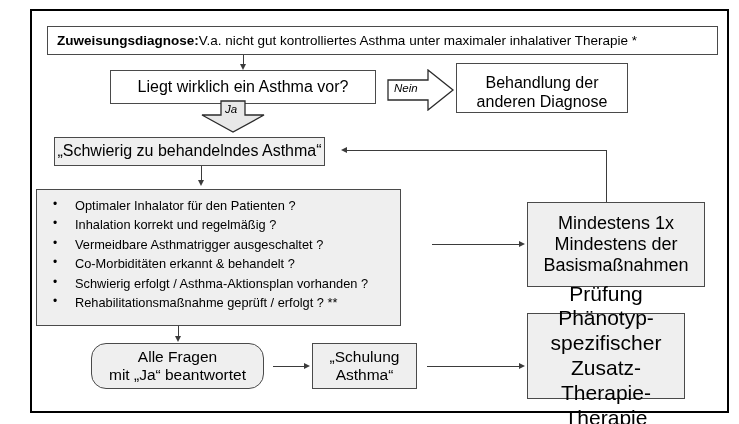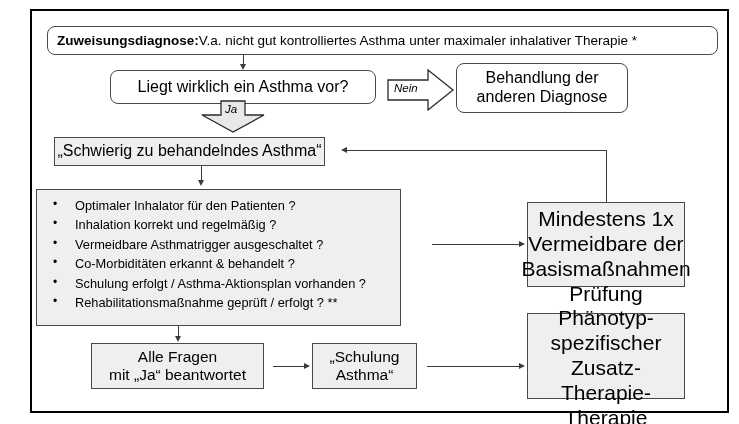--- a/index.html
+++ b/index.html
@@ -35,21 +35,21 @@
     box-sizing: border-box;
     border: 1px solid #4a4a4a;
     background: #efefef;
     display: flex;
     align-items: center;
     justify-content: center;
     text-align: center;
     color: #000000;
     line-height: 1.18;
   }
-  .node.white { background: #ffffff; border-radius: 8px; }
+  .node.white { background: #ffffff; }
 
   
   #node-zuweisung {
     left: 47px; top: 26px;
     width: 671px; height: 29px;
     font-size: 13.5px;
     justify-content: flex-start;
     padding-left: 9px;
   }
   #node-zuweisung .lead { font-weight: bold; }
@@ -57,20 +57,21 @@
   #node-liegt {
     left: 110px; top: 70px;
     width: 266px; height: 34px;
     font-size: 16px;
   }
 
   #node-behandlung {
     left: 456px; top: 63px;
     width: 172px; height: 50px;
     font-size: 16px;
+    align-items: flex-end;
   }
 
   #node-schwierig {
     left: 54px; top: 137px;
     width: 271px; height: 29px;
     font-size: 16px;
   }
 
   #node-bullets {
     left: 36px; top: 189px;
@@ -94,34 +95,35 @@
   #node-bullets li::before {
     content: "\2022";
     position: absolute;
     left: 16px;
     top: -1px;
     font-size: 12px;
   }
 
   #node-mindestens {
     left: 527px; top: 202px;
-    width: 158px; height: 85px;
-    font-size: 21px;
+    width: 178px; height: 85px;
+    font-size: 18px;
   }
 
   #node-pruefung {
     left: 527px; top: 313px;
     width: 158px; height: 86px;
     font-size: 21px;
   }
 
   #node-allefragen {
     left: 91px; top: 343px;
     width: 173px; height: 46px;
     font-size: 15.5px;
+    border-radius: 15px;
   }
 
   #node-schweres {
     left: 312px; top: 343px;
     width: 105px; height: 46px;
     font-size: 15.5px;
   }
 
   
   .conn { position: absolute; }
@@ -211,32 +213,32 @@
 
   <div class="conn vline" style="left:201px; top:166px; height:15px;"></div>
   <div class="arrow-down-head" style="left:197.5px; top:180px;"></div>
 
   <div class="node" id="node-bullets">
     <ul>
       <li>Optimaler Inhalator für den Patienten ?</li>
       <li>Inhalation korrekt und regelmäßig ?</li>
       <li>Vermeidbare Asthmatrigger ausgeschaltet ?</li>
       <li>Co-Morbiditäten erkannt &amp; behandelt ?</li>
-      <li>Schulung erfolgt / Asthma-Aktionsplan vorhanden ?</li>
+      <li>Schwierig erfolgt / Asthma-Aktionsplan vorhanden ?</li>
       <li>Rehabilitationsmaßnahme geprüft / erfolgt ? **</li>
     </ul>
   </div>
 
   <div class="conn hline" style="left:432px; top:244px; width:89px;"></div>
   <div class="arrow-right-head" style="left:519px; top:240.5px;"></div>
 
   <div class="node" id="node-mindestens">
     <div>
       <div>Mindestens 1x</div>
-      <div>Vermeidbare der</div>
+      <div>Mindestens der</div>
       <div>Basismaßnahmen</div>
     </div>
   </div>
 
   <div class="conn vline" style="left:606px; top:150px; height:52px;"></div>
   <div class="conn hline" style="left:347px; top:150px; width:260px;"></div>
   <div class="arrow-left-head" style="left:341px; top:146.5px;"></div>
 
   <div class="node" id="node-pruefung">
     <div>

